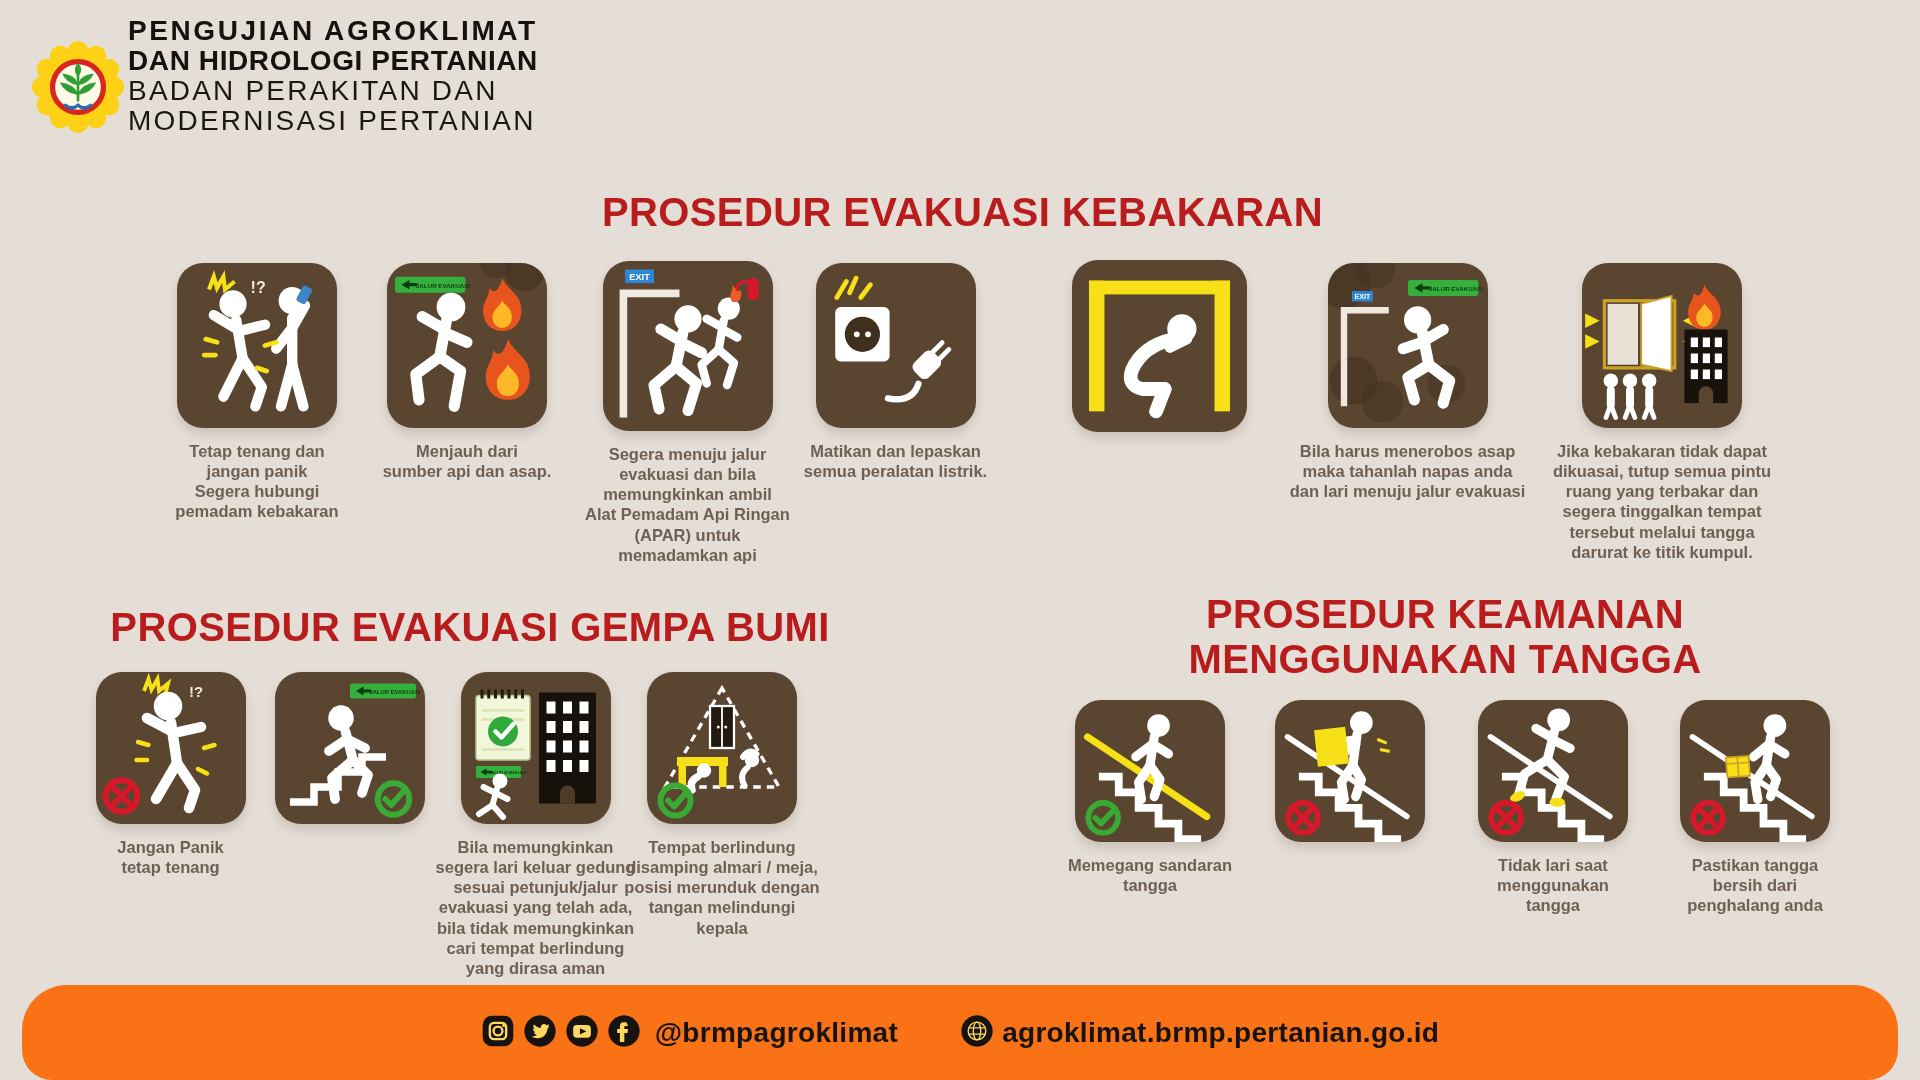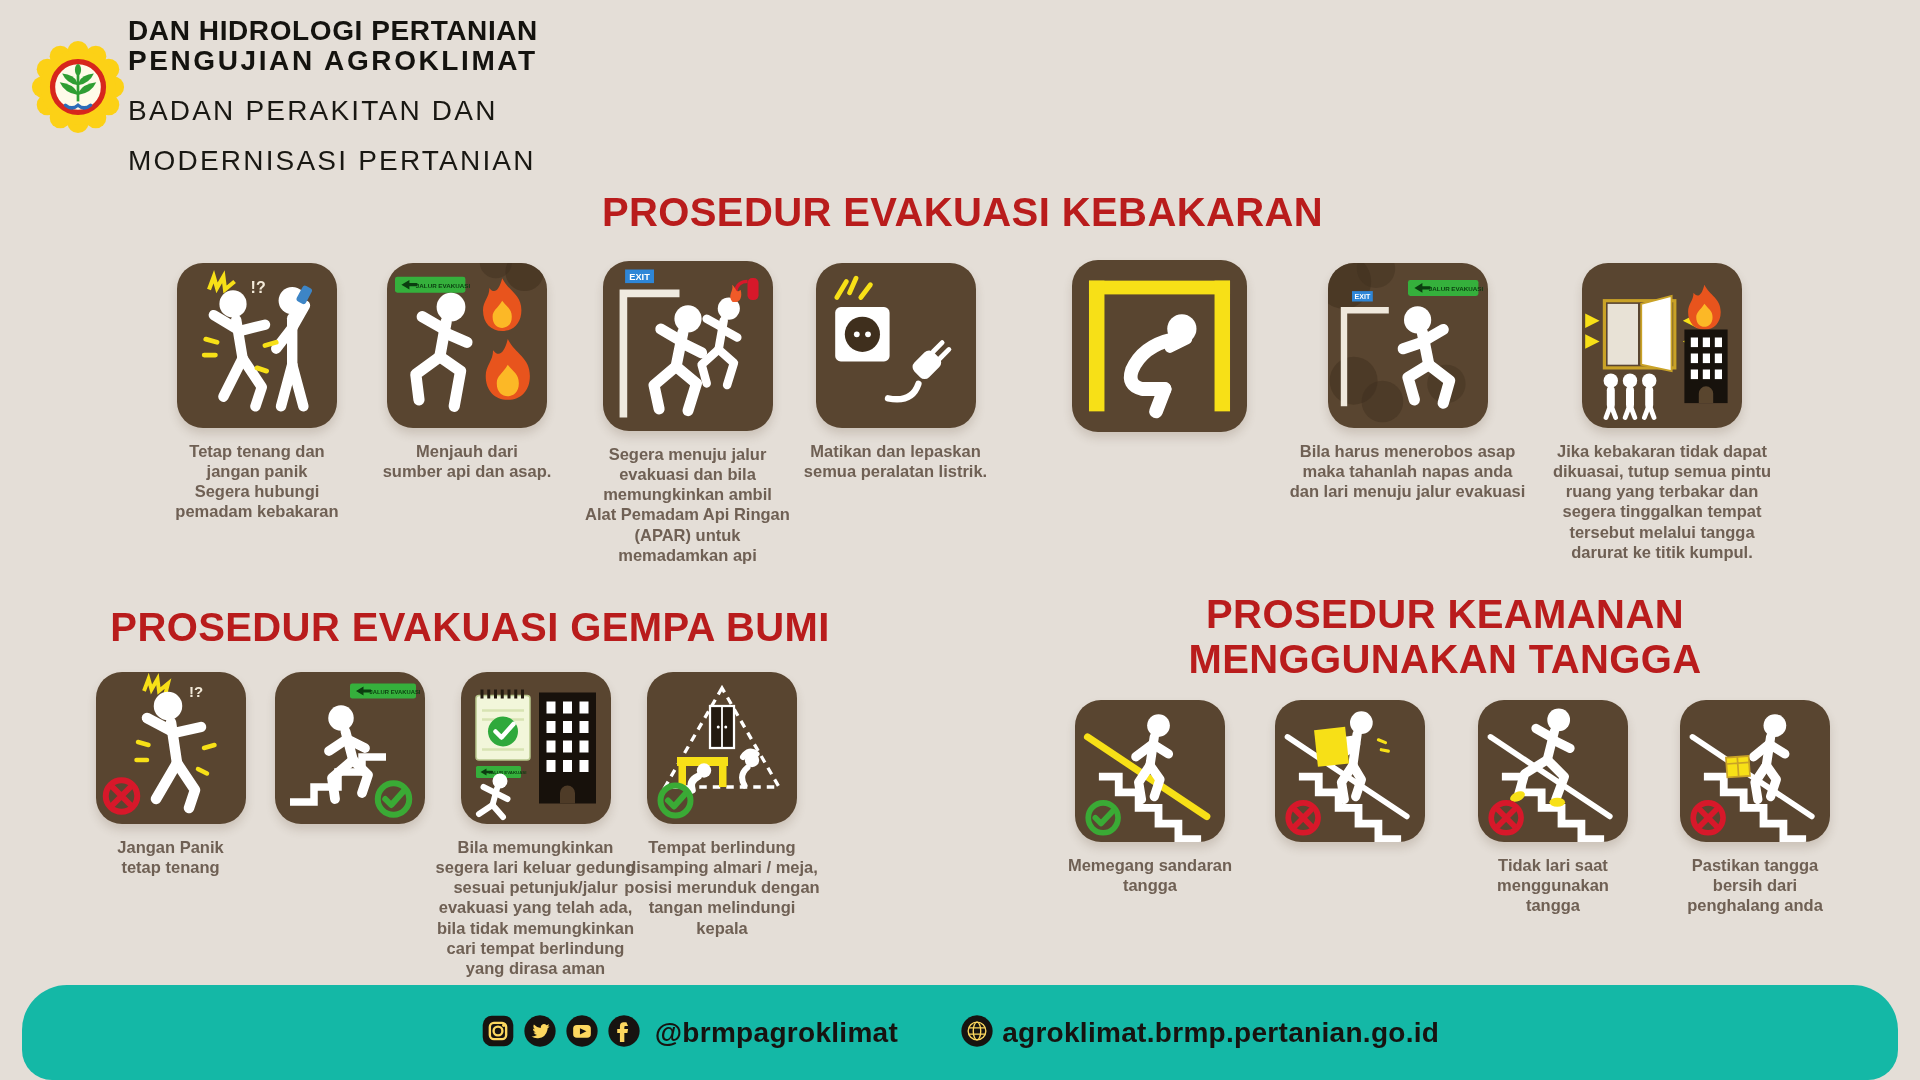--- a/index.html
+++ b/index.html
@@ -6,39 +6,39 @@
   html,body { width:1920px; height:1080px; overflow:hidden; }
   body {
     position:relative;
     background:#e4ded7;
     font-family:"Liberation Sans","DejaVu Sans",sans-serif;
   }
   .abs { position:absolute; }
   
   .org-line  { font-weight:bold; font-size:28px; line-height:30px; color:#14130f; letter-spacing:2.6px; }
   .org-line.tight { letter-spacing:0.6px; }
-  .agency-line { font-weight:normal; font-size:28px; line-height:30px; color:#191813; letter-spacing:2.2px;margin-top:20px; }
+  .agency-line { font-weight:normal; font-size:28px; line-height:30px; color:#191813; letter-spacing:2.2px; }
   
   .section-title {
     position:absolute; text-align:center; font-weight:bold; font-size:40px;
     line-height:1.13; color:#b91c1c; letter-spacing:.4px; white-space:pre-line;
   }
   .card { position:absolute; display:flex; flex-direction:column; align-items:center; }
   .tile {
     background:#594530; border-radius:26px; overflow:hidden;
     box-shadow:0 6px 10px rgba(92,72,50,.18);
   }
   .caption {
     white-space:pre-line; font-weight:bold; font-size:16.5px; line-height:1.22;
     color:#6f6054; text-align:center; margin-top:13px; width:100%;
   }
   
   .footer-bar {
     position:absolute; left:22px; top:985px; width:1876px; height:95px;
-    background:#14b8a6; border-radius:45px 45px 30px 30px;
+    background:#f97316; border-radius:45px 45px 30px 30px;
     display:flex; align-items:center; justify-content:center;
   }
   .footer-row { display:flex; align-items:center; gap:8px; }
   .footer-text { font-weight:bold; font-size:28px; color:#171310; letter-spacing:.3px; }
   .gap-lg { width:46px; }
   svg text { font-family:"Liberation Sans","DejaVu Sans",sans-serif; font-weight:bold; }
 </style>
 </head>
 <body>
 
@@ -65,22 +65,22 @@
       <ellipse cx="50" cy="41" rx="3.2" ry="6" fill="#2f9e33"></ellipse>
       <path d="M49 57 Q38 55 33.5 45 Q46 46 49 54 Z" fill="#2f9e33"></path>
       <path d="M51 57 Q62 55 66.5 45 Q54 46 51 54 Z" fill="#2f9e33"></path>
       <path d="M49 67 Q36 65 31 54 Q45 56 49 64 Z" fill="#2f9e33"></path>
       <path d="M51 67 Q64 65 69 54 Q55 56 51 64 Z" fill="#2f9e33"></path>
     </g>
     <path d="M37 78 q6.5 5.5 13 0 q6.5 5.5 13 0" stroke="#2b6cb8" stroke-width="3.6" fill="none" stroke-linecap="round"></path>
   </svg>
 </div>
 <div class="abs" style="left:128px;top:16px">
+  <div class="org-line">PENGUJIAN AGROKLIMAT</div>
   <div class="org-line tight">DAN HIDROLOGI PERTANIAN</div>
-  <div class="org-line">PENGUJIAN AGROKLIMAT</div>
   <div class="agency-line">BADAN PERAKITAN DAN</div>
   <div class="agency-line">MODERNISASI PERTANIAN</div>
 </div>
 
 <div class="section-title" style="left:560px;top:190px;width:805px">PROSEDUR EVAKUASI KEBAKARAN</div>
 
 <div class="card" style="left:168px;top:263px;width:178px">
   <div class="tile" style="width:160px;height:165px">
     <svg viewBox="0 0 100 100" width="160" height="165">
       <path d="M20 15 l3-8 2 7 4-7 1 8 6-5" fill="none" stroke="#f7e017" stroke-width="2.6"></path>

